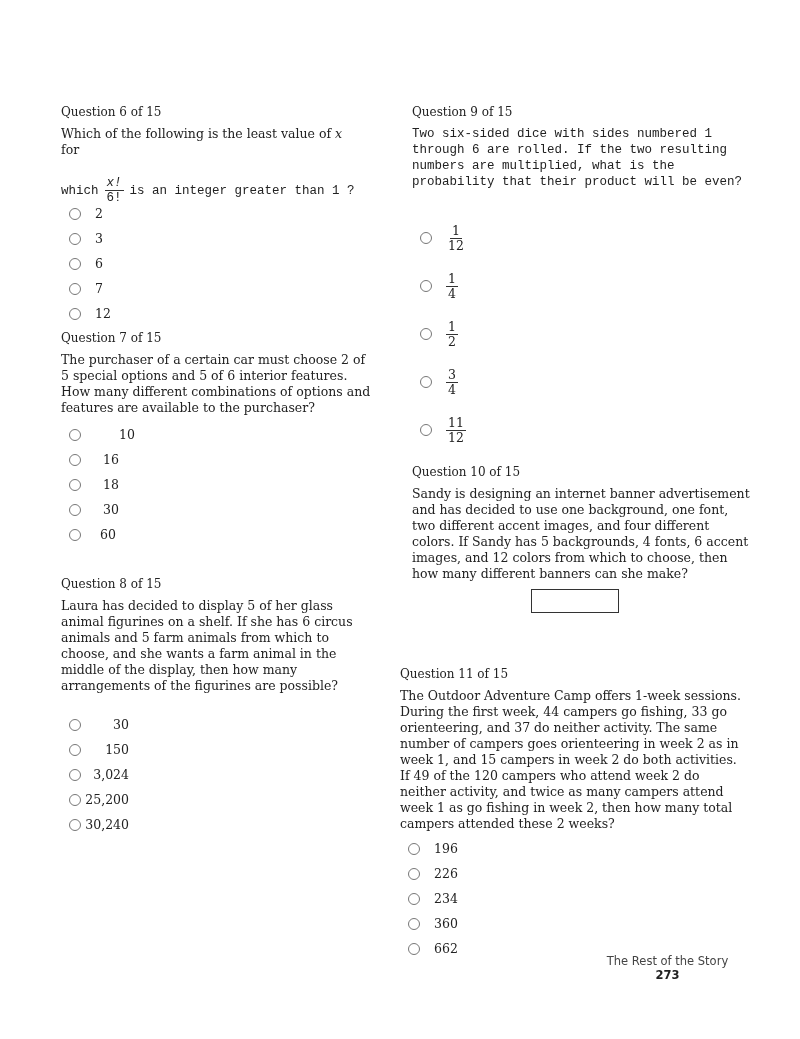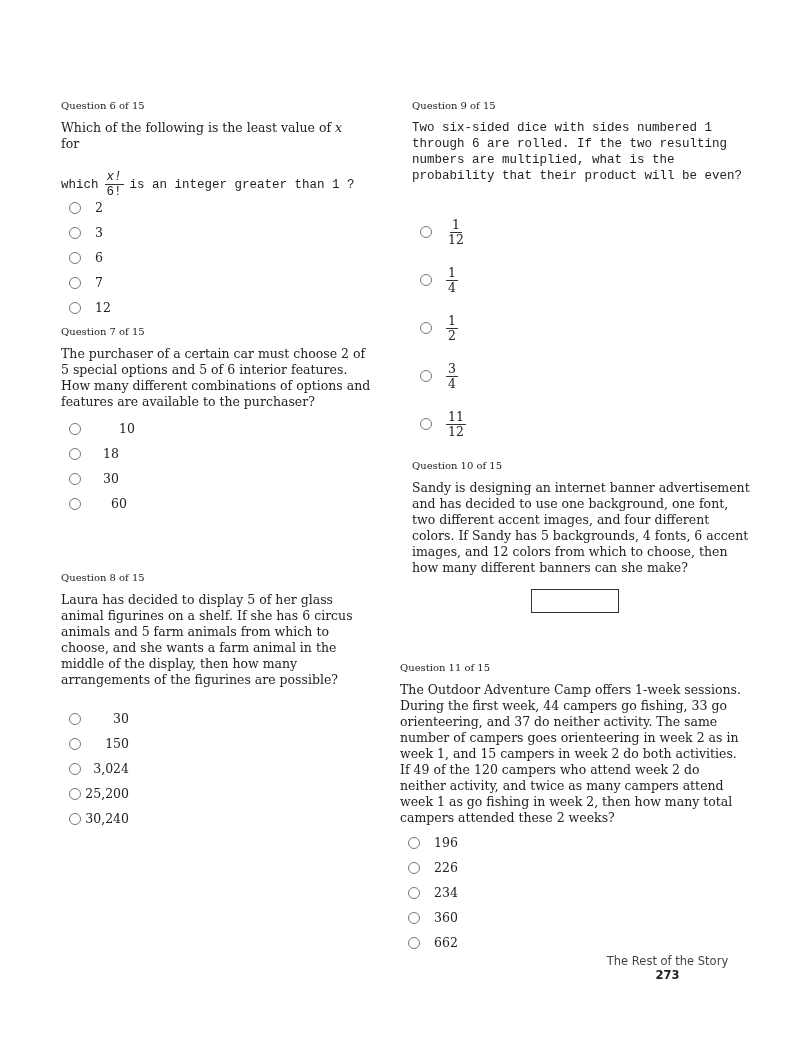--- a/index.html
+++ b/index.html
@@ -1,19 +1,19 @@
 <!DOCTYPE html>
 <html><head>
 <meta charset="utf-8">
 <style>
   html, body { margin: 0; padding: 0; background: #ffffff; }
   body { width: 800px; height: 1039px; position: relative; overflow: hidden;
          font-family: "DejaVu Serif", "Liberation Serif", serif; color: #222; }
   .q { position: absolute; }
-  .qhead { font-size: 10px; line-height: 16px; margin: 6px 0 6px 0; }
+  .qhead { font-size: 12px; line-height: 16px; margin: 12px 0 6px 0; }
   .qtext { font-size: 12.5px; line-height: 16px; margin: 0; }
   .opts { margin: 0; padding: 0; list-style: none; }
   .opt { display: flex; align-items: center; height: 25px; font-size: 12.5px; }
   .radio { width: 10px; height: 10px; border: 1px solid #777; border-radius: 50%;
            margin-left: 8px; margin-right: 14px; flex: none; background: #fff; }
   .num-right { display: inline-block; width: 46px; text-align: right; }
   .frac { display: inline-flex; flex-direction: column; align-items: center; vertical-align: middle;
           font-size: 12.5px; line-height: 14px; margin: 0 6px; }
   .frac .top { border-bottom: 1px solid #333; padding: 0 2px; }
   .frac .bot { padding: 0 2px; }
@@ -67,29 +67,33 @@
 <div class="q" style="left:61px; top:318px; width:316px;">
   <p class="qhead">Question 7 of 15</p>
   <p class="qtext" style="margin-bottom:6px;">The purchaser of a certain car must choose 2 of 5 special options and 5 of 6 interior features. How many different combinations of options and features are available to the purchaser?</p>
   <ul class="opts">
     <li class="opt">
         <span class="radio"></span>
         <span style="margin-left:24px">10</span>
       </li>
     <li class="opt">
         <span class="radio"></span>
+        <span style="margin-left:8px">16</span>
+      </li>
+    <li class="opt">
+        <span class="radio"></span>
         <span style="margin-left:8px">18</span>
       </li>
     <li class="opt">
         <span class="radio"></span>
         <span style="margin-left:8px">30</span>
       </li>
     <li class="opt">
         <span class="radio"></span>
-        <span style="margin-left:16px">60</span>
+        <span style="margin-left:5px">60</span>
       </li>
   </ul>
 </div>
 
 <div class="q" style="left:61px; top:564px; width:316px;">
   <p class="qhead">Question 8 of 15</p>
   <p class="qtext" style="margin-bottom:18px;">Laura has decided to display 5 of her glass animal figurines on a shelf. If she has 6 circus animals and 5 farm animals from which to choose, and she wants a farm animal in the middle of the display, then how many arrangements of the figurines are possible?</p>
   <ul class="opts">
     <li class="opt">
         <span class="radio" style="margin-right:2px"></span>

